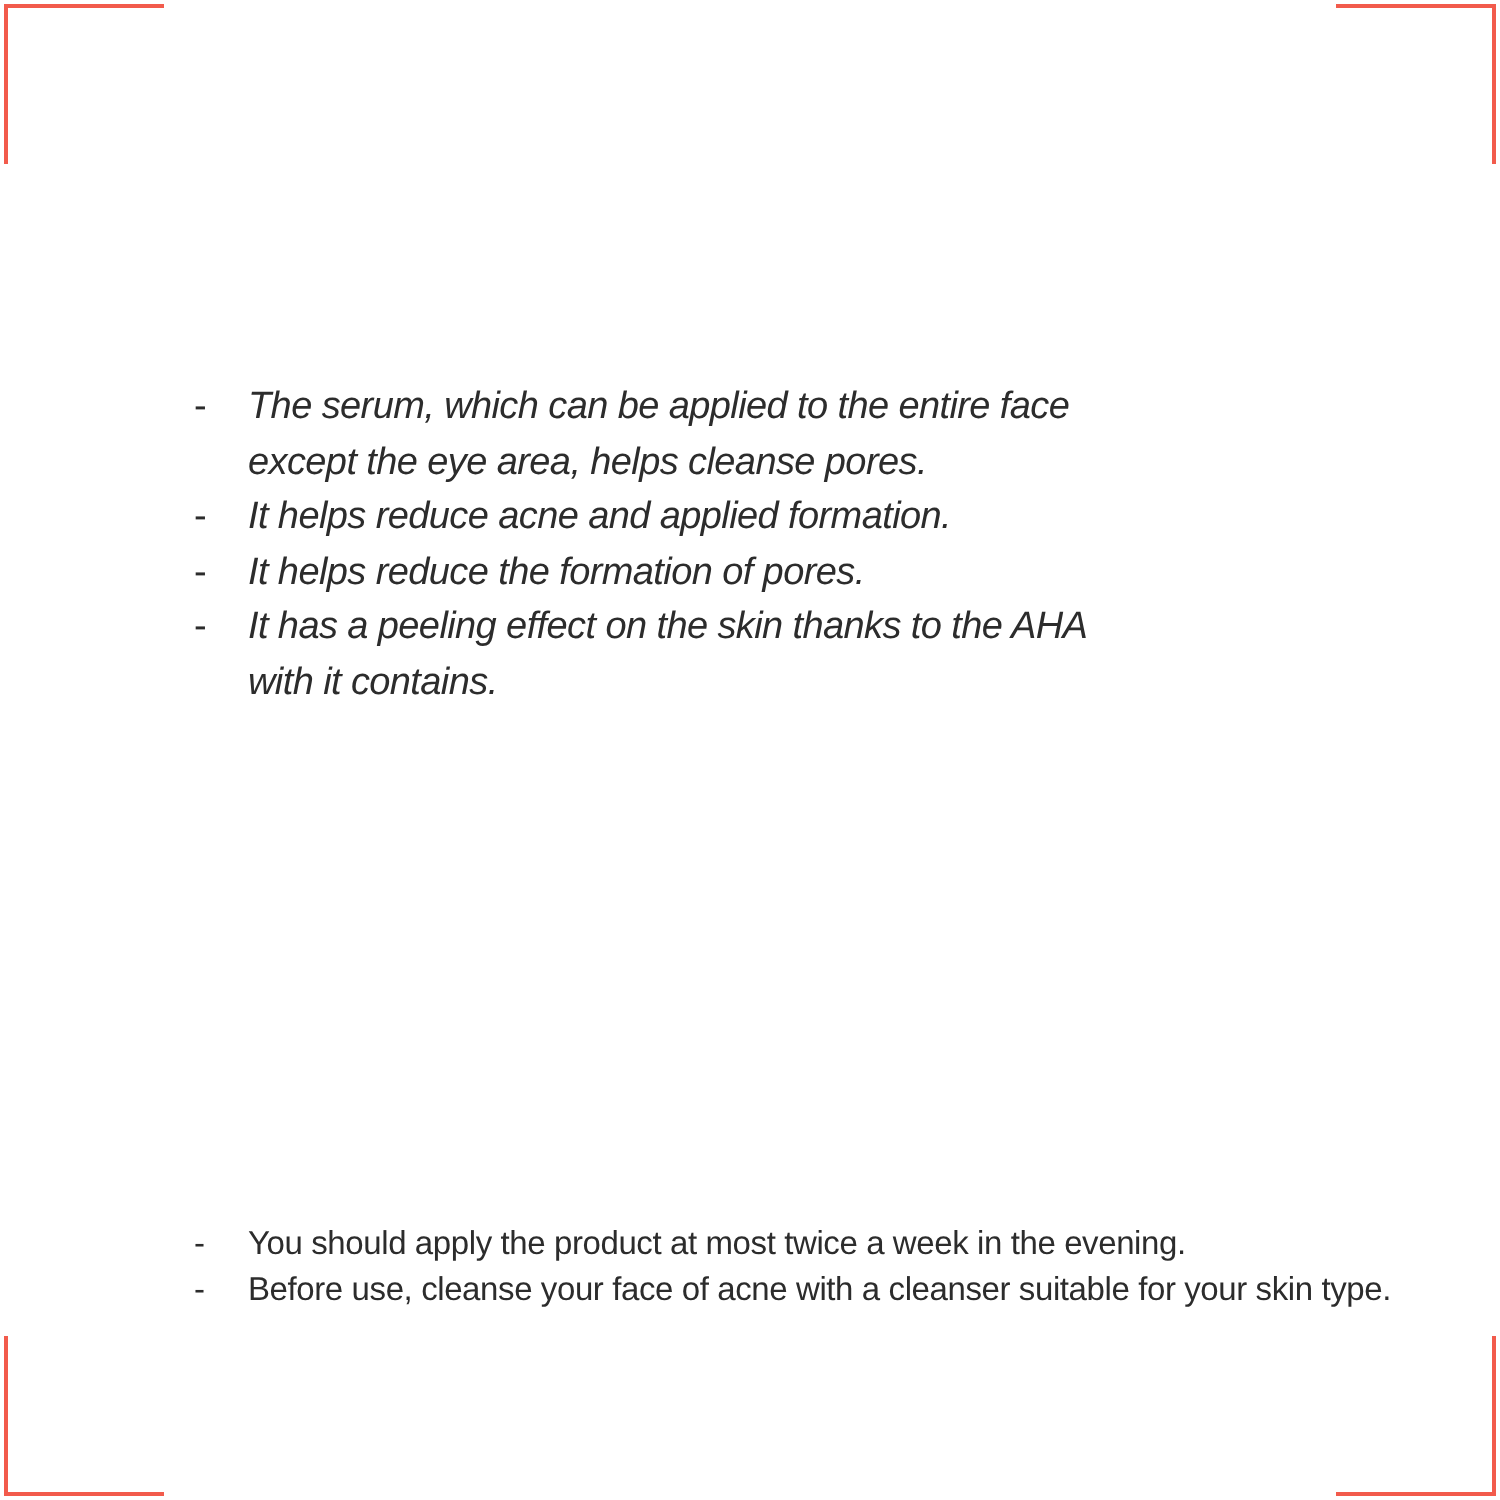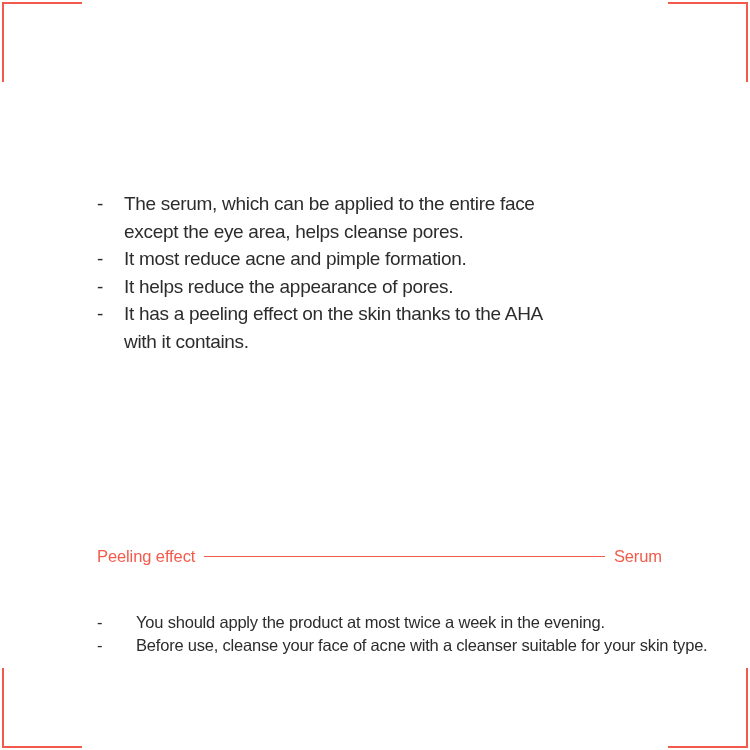--- a/index.html
+++ b/index.html
@@ -20,23 +20,23 @@
   .corner.tl{top:2px;left:2px;border-top:2.5px solid var(--accent);border-left:2.5px solid var(--accent);}
   .corner.tr{top:2px;right:2px;border-top:2.5px solid var(--accent);border-right:2.5px solid var(--accent);}
   .corner.bl{bottom:2px;left:2px;border-bottom:2.5px solid var(--accent);border-left:2.5px solid var(--accent);}
   .corner.br{bottom:2px;right:2px;border-bottom:2.5px solid var(--accent);border-right:2.5px solid var(--accent);}
 
   
   .dash-list{position:absolute;color:var(--text);}
   .dash-list .li{display:flex;align-items:flex-start;}
   .dash-list .dash{flex:none;width:27px;}
   .benefits{left:97px;top:190px;font-size:19px;line-height:27.5px;letter-spacing:-0.3px;}
-  .benefits .txt{width:425px;}
+  .benefits .txt{width:425px;font-style:italic;}
   .usage{left:97px;top:611px;font-size:16.5px;line-height:23px;letter-spacing:-0.2px;}
-  .usage .txt{width:588px;margin-left:12px;}
+  .usage .txt{width:588px;}
 
   
   .divider{
     position:absolute;left:97px;top:546px;width:565px;
     display:flex;align-items:center;gap:9px;
     color:var(--accent);font-size:16.5px;line-height:21px;letter-spacing:-0.1px;
     white-space:nowrap;
   }
   .divider .rule{flex:1 1 auto;height:0;border-top:1.5px solid var(--accent);}
 </style>
@@ -52,39 +52,34 @@
 
   <div class="dash-list benefits">
 
       <div class="li">
         <span class="dash">-</span>
         <span class="txt">The serum, which can be applied to the entire face except the eye area, helps cleanse pores.</span>
       </div>
 
       <div class="li">
         <span class="dash">-</span>
-        <span class="txt">It most reduce acne and pimple formation.</span>
+        <span class="txt">It helps reduce acne and applied formation.</span>
       </div>
 
       <div class="li">
         <span class="dash">-</span>
-        <span class="txt">It helps reduce the appearance of pores.</span>
+        <span class="txt">It helps reduce the formation of pores.</span>
       </div>
 
       <div class="li">
         <span class="dash">-</span>
         <span class="txt">It has a peeling effect on the skin thanks to the AHA with it contains.</span>
       </div>
     </div>
 
-  <div class="divider">
-    <span>Peeling effect</span>
-    <span class="rule"></span>
-    <span>Serum</span>
-  </div>
 
   <div class="dash-list usage">
 
       <div class="li">
         <span class="dash">-</span>
         <span class="txt">You should apply the product at most twice a week in the evening.</span>
       </div>
 
       <div class="li">
         <span class="dash">-</span>

